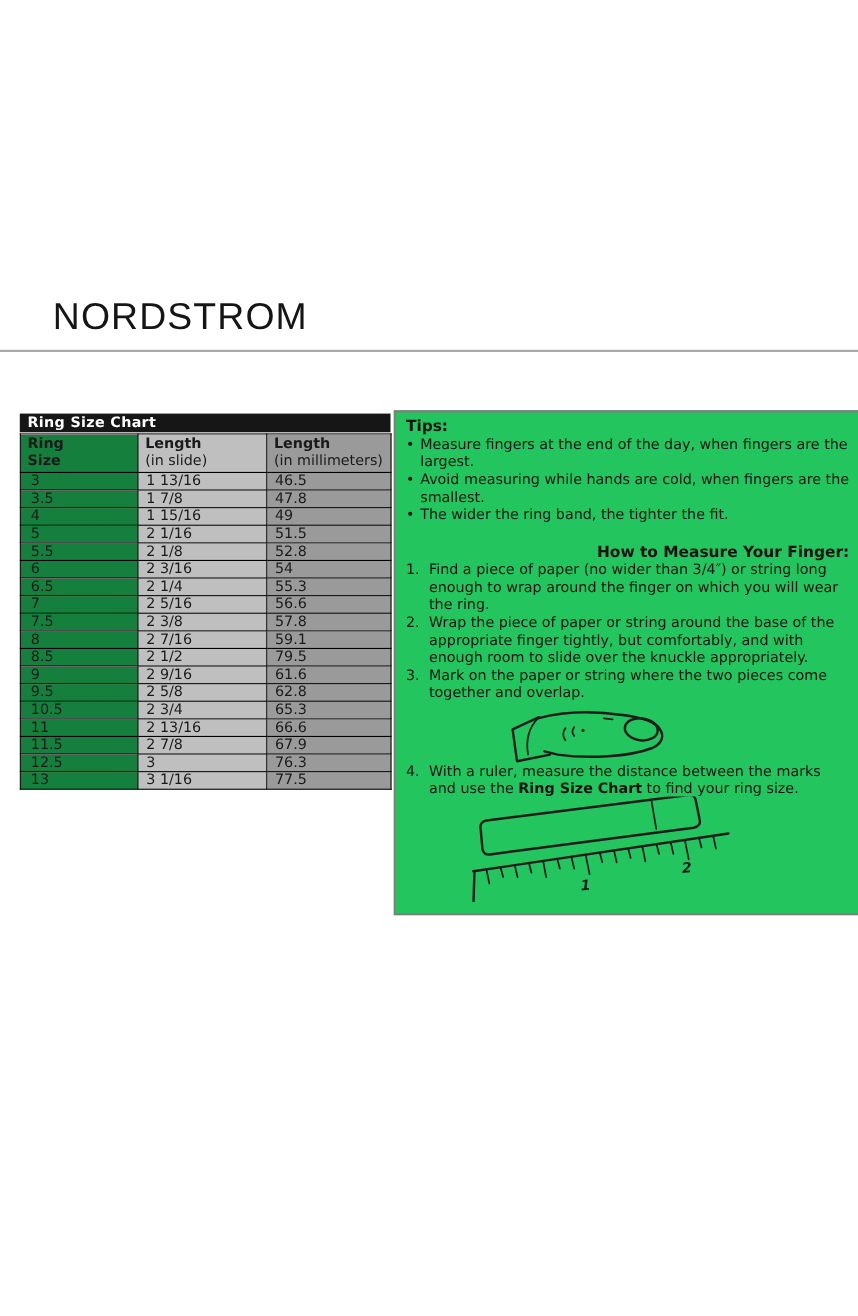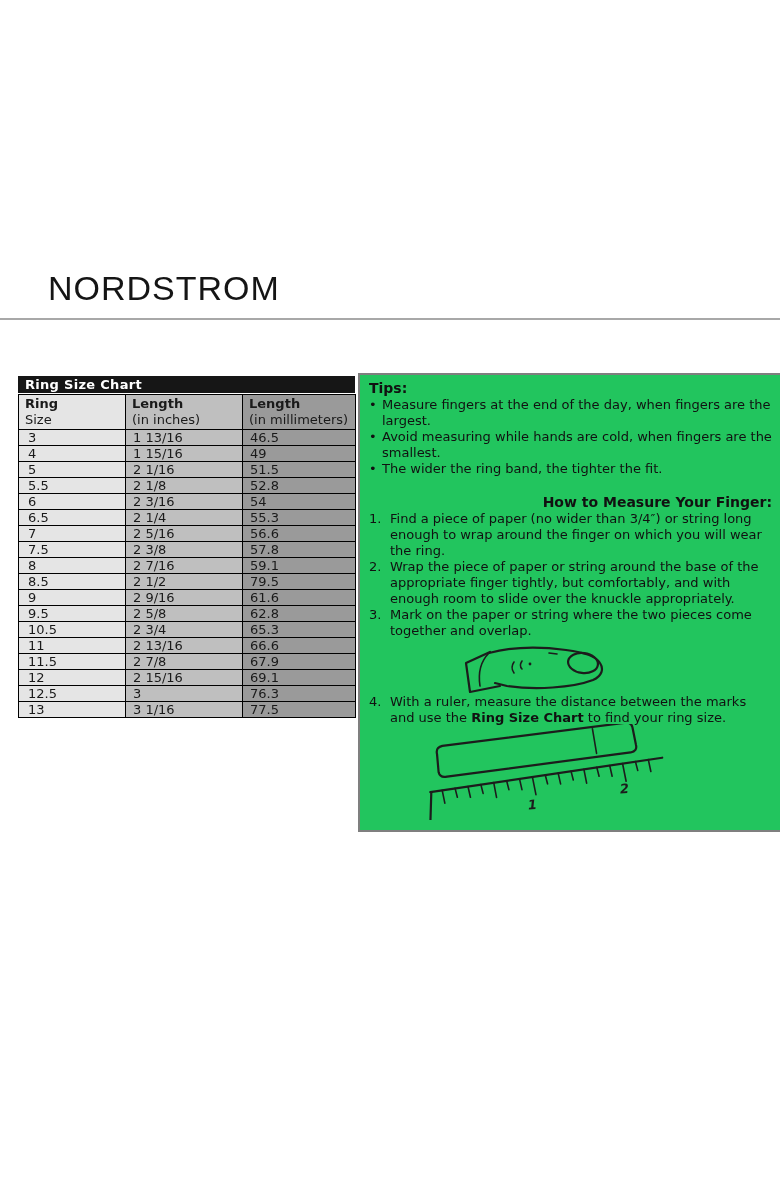--- a/index.html
+++ b/index.html
@@ -25,24 +25,24 @@
   }
   table.rs{border-collapse:collapse;width:100%;table-layout:fixed;margin-top:1px;}
   table.rs th,table.rs td{
     border:1px solid #000;text-align:left;overflow:hidden;white-space:nowrap;
   }
   table.rs th{
     height:33px;vertical-align:top;font-size:13px;line-height:16px;
     padding:1px 0 0 6px;font-weight:bold;
   }
   table.rs th .l2{font-weight:normal;}
-  table.rs th.c0 .l2{font-weight:normal;}
+  table.rs th.c0 .l2{font-weight:bold;}
   table.rs td{height:15px;line-height:15px;font-size:13px;padding:0 0 0 7px;}
   table.rs td.c0{padding-left:9px;}
-  .c0{background:#e5e5e5;}
+  .c0{background:#15803d;}
   .c1{background:#bfbfbf;}
   .c2{background:#9a9a9a;}
 
   
   .panel{
     position:absolute;left:358px;top:373px;width:424px;height:459px;
     border:2px solid #7f7f7f;box-sizing:border-box;background:#22c55e;
     padding:5px 8px 0 9px;overflow:hidden;
     font-size:13px;line-height:16px;color:#111;
   }
@@ -76,35 +76,40 @@
           <col style="width:113px">
         </colgroup>
       <thead>
         <tr>
           <th class="c0">
             <div class="l1">Ring</div>
             <div class="l2">Size</div>
           </th>
           <th class="c1">
             <div class="l1">Length</div>
-            <div class="l2">(in inches)</div>
+            <div class="l2">(in slide)</div>
           </th>
           <th class="c2">
             <div class="l1">Length</div>
             <div class="l2">(in millimeters)</div>
           </th>
         </tr>
       </thead>
       <tbody>
           <tr>
             <td class="c0">3</td>
             <td class="c1">1 13/16</td>
             <td class="c2">46.5</td>
           </tr>
           <tr>
+            <td class="c0">3.5</td>
+            <td class="c1">1 7/8</td>
+            <td class="c2">47.8</td>
+          </tr>
+          <tr>
             <td class="c0">4</td>
             <td class="c1">1 15/16</td>
             <td class="c2">49</td>
           </tr>
           <tr>
             <td class="c0">5</td>
             <td class="c1">2 1/16</td>
             <td class="c2">51.5</td>
           </tr>
           <tr>
@@ -159,25 +164,20 @@
           </tr>
           <tr>
             <td class="c0">11</td>
             <td class="c1">2 13/16</td>
             <td class="c2">66.6</td>
           </tr>
           <tr>
             <td class="c0">11.5</td>
             <td class="c1">2 7/8</td>
             <td class="c2">67.9</td>
-          </tr>
-          <tr>
-            <td class="c0">12</td>
-            <td class="c1">2 15/16</td>
-            <td class="c2">69.1</td>
           </tr>
           <tr>
             <td class="c0">12.5</td>
             <td class="c1">3</td>
             <td class="c2">76.3</td>
           </tr>
           <tr>
             <td class="c0">13</td>
             <td class="c1">3 1/16</td>
             <td class="c2">77.5</td>

